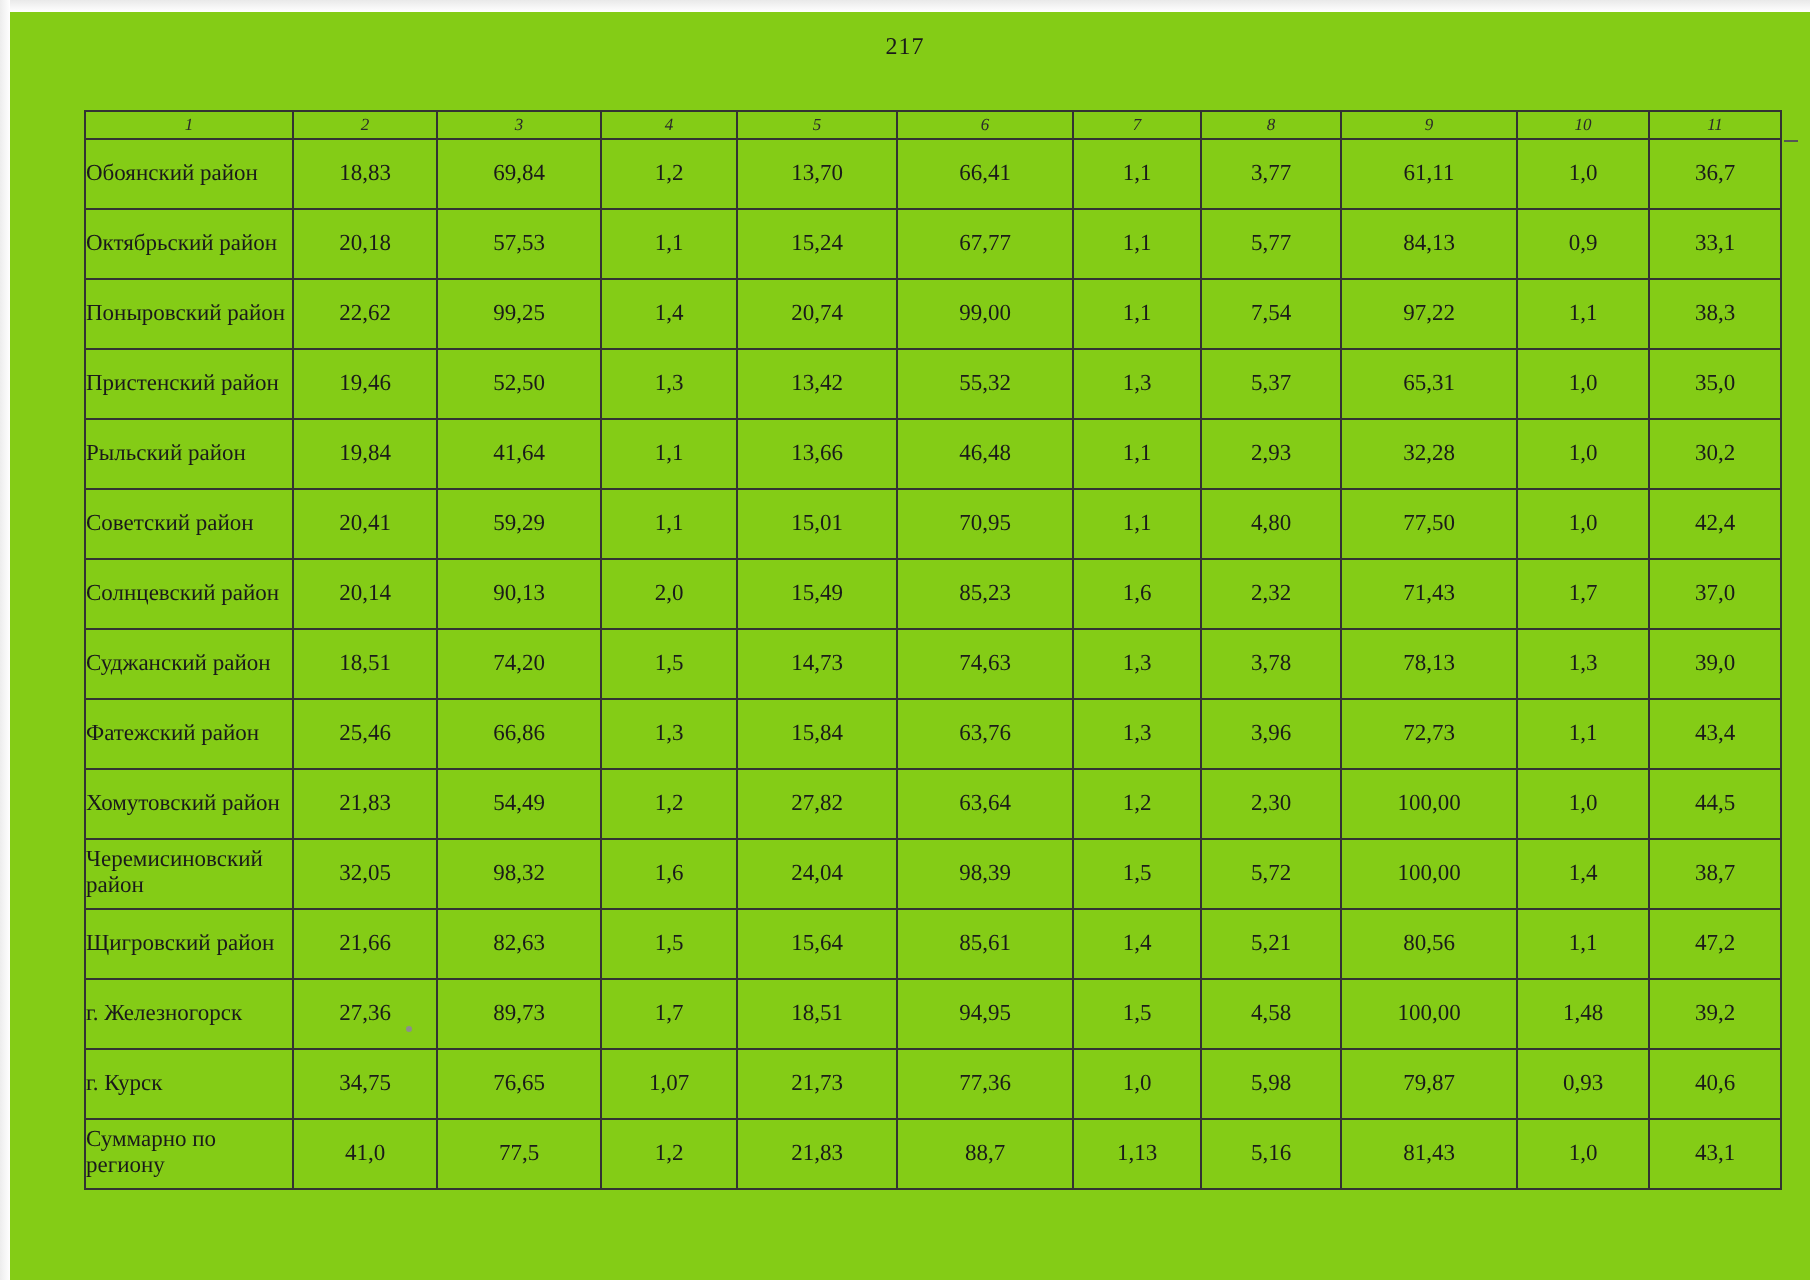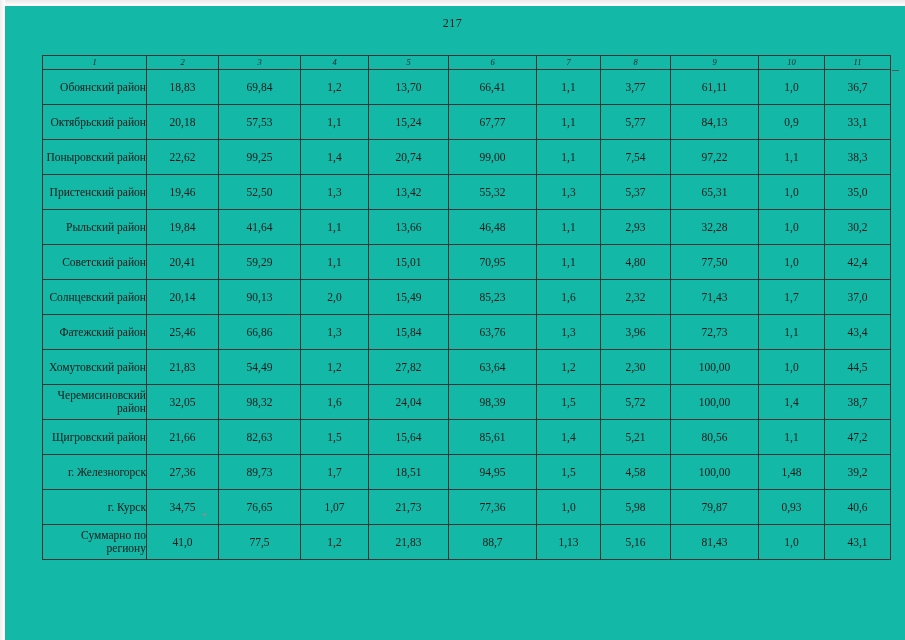--- a/index.html
+++ b/index.html
@@ -12,21 +12,21 @@
     height: 640px;
     font-family: "Liberation Serif", serif;
     color: #1a1a1a;
     position: relative;
     overflow: hidden;
   }
   .page {
     position: relative;
     width: 905px;
     height: 640px;
-    background: #14b8a6;
+    background: #84cc16;
   }
   
   .scan-edge-top {
     position: absolute;
     top: 0; left: 0;
     width: 905px; height: 6px;
     background: linear-gradient(to bottom, #e9e9e9, #ffffff);
   }
   .scan-edge-left {
     position: absolute;
@@ -66,21 +66,21 @@
     font-size: 8.5px;
     font-style: italic;
     height: 13px;
     line-height: 13px;
     color: #2a2a2a;
   }
   tbody td {
     height: 34px;
   }
   td.c-name {
-    text-align: right;
+    text-align: left;
     padding: 0 4px 0 7px;
     font-size: 11.5px;
     line-height: 13px;
   }
   td.num {
     text-align: center;
     font-size: 11.5px;
   }
   
   td.hi  { vertical-align: top;    padding-top: 3px; }
@@ -242,20 +242,33 @@
             <td class="num hi">2,0</td>
             <td class="num lo">15,49</td>
             <td class="num hi">85,23</td>
             <td class="num lo">1,6</td>
             <td class="num hi">2,32</td>
             <td class="num lo">71,43</td>
             <td class="num hi">1,7</td>
             <td class="num lo">37,0</td>
           </tr>
           <tr>
+            <td class="c-name">Суджанский район</td>
+            <td class="num hi">18,51</td>
+            <td class="num lo">74,20</td>
+            <td class="num hi">1,5</td>
+            <td class="num lo">14,73</td>
+            <td class="num hi">74,63</td>
+            <td class="num lo">1,3</td>
+            <td class="num hi">3,78</td>
+            <td class="num lo">78,13</td>
+            <td class="num hi">1,3</td>
+            <td class="num lo">39,0</td>
+          </tr>
+          <tr>
             <td class="c-name">Фатежский район</td>
             <td class="num hi">25,46</td>
             <td class="num lo">66,86</td>
             <td class="num hi">1,3</td>
             <td class="num lo">15,84</td>
             <td class="num hi">63,76</td>
             <td class="num lo">1,3</td>
             <td class="num hi">3,96</td>
             <td class="num lo">72,73</td>
             <td class="num hi">1,1</td>

